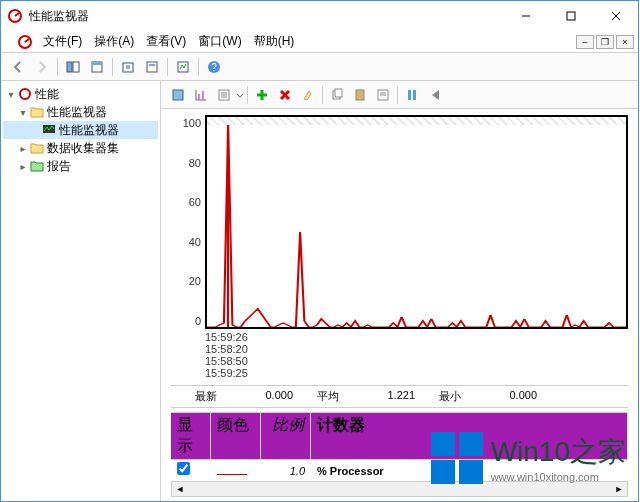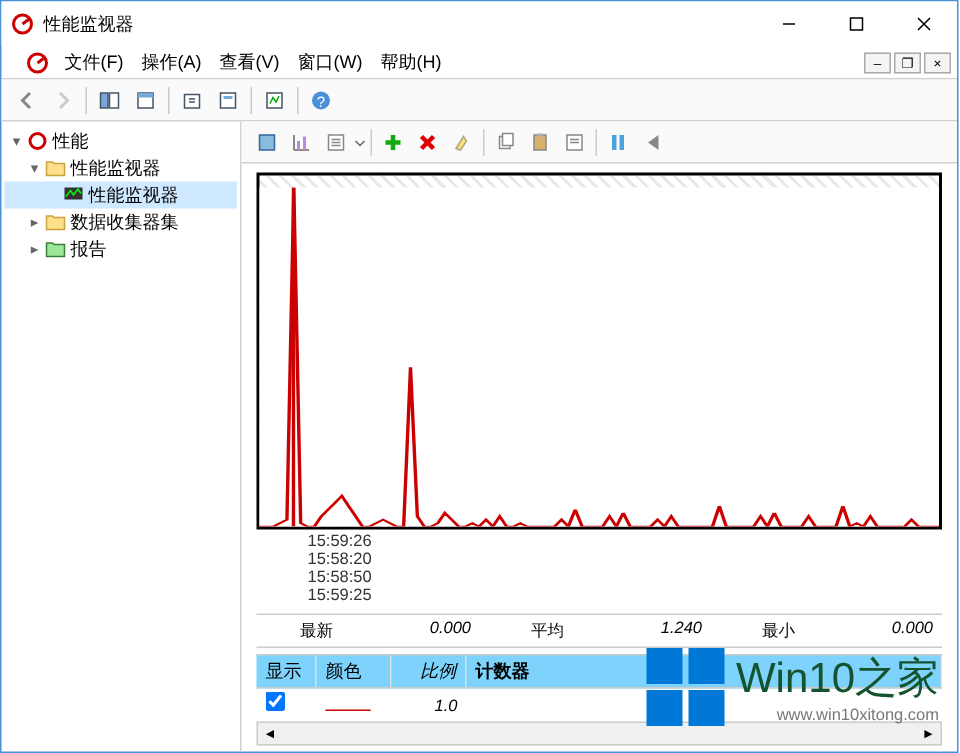--- a/index.html
+++ b/index.html
@@ -25,36 +25,36 @@
   .treenode.sel { background: #cde8ff; }
   .chartpane { flex: 1; display: flex; flex-direction: column; min-width: 0; }
   .charttoolbar { height: 28px; display: flex; align-items: center; gap: 1px; padding-left: 6px; border-bottom: 1px solid #d0d0d0; background: #fafafa; }
   .chartarea { flex: 1; display: flex; flex-direction: column; padding: 6px 10px 4px 10px; min-height: 0; }
   .plot { flex: 1; display: flex; min-height: 0; }
   .yaxis { width: 34px; display: flex; flex-direction: column; justify-content: space-between; text-align: right; font-size: 11px; color: #333; padding-right: 4px; padding-top: 2px; padding-bottom: 2px; }
   .plotbox { flex: 1; border: 2px solid #000; position: relative; background: repeating-linear-gradient(45deg,#e8e8e8 0 2px, transparent 2px 6px); min-width: 0; }
   .plotinner { position: absolute; inset: 0; background: #fff; margin-top: 8px; }
   .xaxis { display: flex; justify-content: space-between; font-size: 11px; color: #333; padding: 2px 0 6px 34px; flex-direction: column; }
   .stats { border-top: 1px solid #ccc; border-bottom: 1px solid #ccc; padding: 3px 6px; font-size: 11px; }
-  .statsrow { display: flex; justify-content: flex-end; gap: 22px; }
+  .statsrow { display: flex; gap: 6px; }
   .statsrow .lbl { min-width: 40px; text-align: right; }
-  .statsrow .val { min-width: 70px; text-align: right; font-style: italic; }
+  .statsrow .val { min-width: 70px; text-align: right; }
   .legend { margin-top: 4px; }
-  .legendhdr { display: flex; font-size: 12px; background: #7dd3fc; border-top: 1px solid #ccc; border-bottom: 1px solid #ccc; }
+  .legendhdr { display: flex; font-size: 16px; background: #a21caf; border-top: 1px solid #ccc; border-bottom: 1px solid #ccc; }
   .legendhdr div { padding: 2px 6px; border-right: 1px solid #ddd; }
   .legendrow { display: flex; font-size: 11px; align-items: flex-end; }
   .legendrow div { padding: 2px 6px; }
   .lc-show { width: 40px; } .lc-color { width: 50px; } .lc-scale { width: 50px; text-align: right; font-style: italic; } .lc-counter { flex: 1; font-weight: bold; }
   .scrollbar { height: 16px; border: 1px solid #ccc; background: #f0f0f0; display: flex; align-items: center; margin-top: 2px; }
   .scrollbar .sbtn { width: 16px; height: 14px; display: flex; align-items: center; justify-content: center; font-size: 9px; }
   .watermark { position: absolute; right: 14px; bottom: 18px; display: flex; align-items: center; gap: 8px; pointer-events: none; }
   .winlogo { width: 52px; height: 52px; display: grid; grid-template: 1fr 1fr / 1fr 1fr; gap: 4px; }
   .winlogo div { background: #0078d7; }
   .wmtext .big { font-size: 28px; color: #14532d; font-weight: 400; }
-  .wmtext .small { font-size: 11px; color: #777; text-align: right; }
+  .wmtext .small { font-size: 11px; color: #777; text-align: left; }
   svg { display: block; }
 </style>
 </head>
 <body>
 
 <div class="window">
 
   <div class="titlebar">
     <span class="appicon">
       <svg width="16" height="16" viewBox="0 0 16 16">
@@ -272,20 +272,28 @@
           </div>
         <div class="tbtn">
             <svg width="14" height="14">
               <path d="M4 2v10 M4 7 L11 2 v10 z" fill="#888"></path>
             </svg>
           </div>
       </div>
 
       <div class="chartarea">
         <div class="plot">
+          <div class="yaxis">
+            <span>100</span>
+            <span>80</span>
+            <span>60</span>
+            <span>40</span>
+            <span>20</span>
+            <span>0</span>
+          </div>
           <div class="plotbox">
             <div class="plotinner">
               <svg id="plotsvg" width="100%" height="100%" preserveAspectRatio="none" viewBox="0 0 100 100">
                 <line x1="5" y1="0" x2="5" y2="100" stroke="#c00" stroke-width="0.5"></line>
                 <polyline id="series0" fill="none" stroke="#c00" stroke-width="0.5" points="0,100 1.0101010101010102,100 2.0202020202020203,100 3.0303030303030303,99 4.040404040404041,98 5.05050505050505,0 6.0606060606060606,99 7.07070707070707,100 8.080808080808081,100 9.090909090909092,97 10.1010101010101,95 11.11111111111111,93 12.121212121212121,91 13.131313131313133,94 14.14141414141414,97 15.151515151515152,100 16.161616161616163,100 17.17171717171717,99 18.181818181818183,98 19.19191919191919,99 20.2020202020202,100 21.21212121212121,100 22.22222222222222,53 23.232323232323232,97 24.242424242424242,100 25.252525252525253,100 26.262626262626267,99 27.27272727272727,96 28.28282828282828,98 29.292929292929294,100 30.303030303030305,100 31.313131313131315,99 32.323232323232325,100 33.33333333333333,98 34.34343434343434,100 35.35353535353536,97 36.36363636363637,100 37.37373737373738,100 38.38383838383838,99 39.39393939393939,100 40.4040404040404,100 41.41414141414141,100 42.42424242424242,100 43.43434343434344,100 44.44444444444444,98 45.45454545454545,100 46.464646464646464,95 47.474747474747474,100 48.484848484848484,100 49.494949494949495,100 50.505050505050505,100 51.515151515151516,97 52.52525252525253,100 53.535353535353536,96 54.54545454545454,100 55.55555555555556,100 56.56565656565656,100 57.57575757575758,100 58.58585858585859,98 59.59595959595959,100 60.60606060606061,97 61.61616161616161,100 62.62626262626263,100 63.63636363636363,100 64.64646464646465,100 65.65656565656566,100 66.66666666666666,100 67.67676767676768,94 68.68686868686868,100 69.6969696969697,100 70.70707070707071,100 71.71717171717171,100 72.72727272727273,100 73.73737373737373,97 74.74747474747475,100 75.75757575757575,96 76.76767676767676,100 77.77777777777779,100 78.78787878787878,100 79.7979797979798,100 80.8080808080808,97 81.81818181818183,100 82.82828282828282,100 83.83838383838383,100 84.84848484848484,100 85.85858585858585,94 86.86868686868688,100 87.87878787878788,99 88.88888888888889,100 89.8989898989899,97 90.9090909090909,100 91.91919191919192,100 92.92929292929293,100 93.93939393939394,100 94.94949494949495,100 95.95959595959596,98 96.96969696969697,100 97.97979797979798,100 98.98989898989899,100 100,100"></polyline>
               </svg>
             </div>
           </div>
         </div>
         <div class="xaxis">
@@ -293,37 +301,38 @@
           <span>15:58:20</span>
           <span>15:58:50</span>
           <span>15:59:25</span>
         </div>
 
         <div class="stats">
           <div class="statsrow">
             <span class="lbl">最新</span>
             <span class="val">0.000</span>
             <span class="lbl">平均</span>
-            <span class="val">1.240</span>
+            <span class="val">1.221</span>
             <span class="lbl">最小</span>
             <span class="val">0.000</span>
           </div>
         </div>
 
         <div class="legend">
           <div class="legendhdr">
             <div class="lc-show">显示</div>
             <div class="lc-color">颜色</div>
             <div class="lc-scale">比例</div>
             <div class="lc-counter">计数器</div>
           </div>
           <div class="legendrow">
             <div class="lc-show"><input type="checkbox" checked="" style=""></div>
             <div class="lc-color"><span style="display:inline-block;width:30px;border-top:1.5px solid #c00"></span></div>
             <div class="lc-scale">1.0</div>
+            <div class="lc-counter">% Processor</div>
           </div>
           <div class="scrollbar">
             <div class="sbtn">◄</div>
             <div style="flex:1"></div>
             <div class="sbtn">►</div>
           </div>
         </div>
       </div>
     </div>
   </div>

